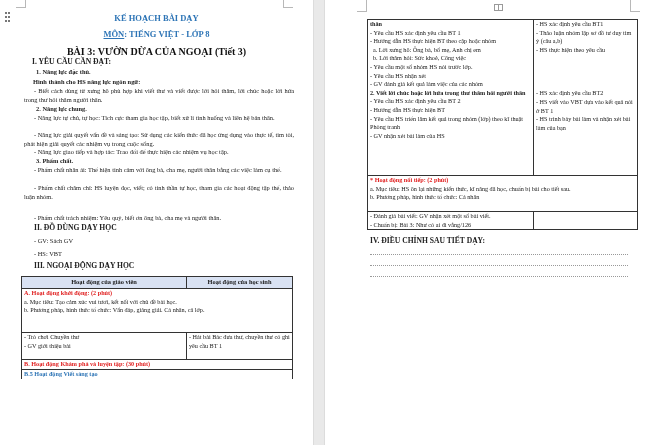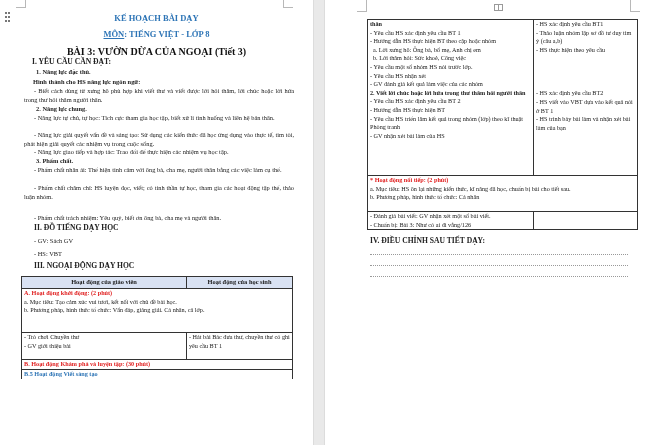--- a/index.html
+++ b/index.html
@@ -66,21 +66,21 @@
   <div class="txt b" style="left:33px;top:78px;">Hình thành cho HS năng lực ngôn ngữ:</div>
   <div class="txt justify" style="left:24px;top:87px;width:270px;text-indent:10px;">- Biết cách dùng từ xưng hô phù hợp khi viết thư và viết được lời hỏi thăm, lời chúc hoặc lời hứa trong thư hỏi thăm người thân.</div>
   <div class="txt b" style="left:36px;top:105px;">2. Năng lực chung.</div>
   <div class="txt justify" style="left:24px;top:114px;width:270px;text-indent:10px;">- Năng lực tự chủ, tự học: Tích cực tham gia học tập, biết xử lí tình huống và liên hệ bản thân.</div>
   <div class="txt justify" style="left:24px;top:131px;width:270px;text-indent:10px;">- Năng lực giải quyết vấn đề và sáng tạo: Sử dụng các kiến thức đã học ứng dụng vào thực tế, tìm tòi, phát hiện giải quyết các nhiệm vụ trong cuộc sống.</div>
   <div class="txt" style="left:34px;top:148px;">- Năng lực giao tiếp và hợp tác: Trao đổi để thực hiện các nhiệm vụ học tập.</div>
   <div class="txt b" style="left:36px;top:157px;">3. Phẩm chất.</div>
   <div class="txt justify" style="left:24px;top:166px;width:270px;text-indent:10px;">- Phẩm chất nhân ái: Thể hiện tình cảm với ông bà, cha mẹ, người thân bằng các việc làm cụ thể.</div>
   <div class="txt justify" style="left:24px;top:184px;width:270px;text-indent:10px;">- Phẩm chất chăm chỉ: HS luyện đọc, viết; có tinh thần tự học, tham gia các hoạt động tập thể, thảo luận nhóm.</div>
   <div class="txt" style="left:34px;top:214px;">- Phẩm chất trách nhiệm: Yêu quý, biết ơn ông bà, cha mẹ và người thân.</div>
-  <div class="txt h1" style="left:34px;top:224px;">II. ĐỒ TIẾNG DẠY HỌC</div>
+  <div class="txt h1" style="left:34px;top:224px;">II. ĐỒ DÙNG DẠY HỌC</div>
   <div class="txt" style="left:34px;top:237px;">- GV: Sách GV</div>
   <div class="txt" style="left:34px;top:250px;">- HS: VBT</div>
   <div class="txt h1" style="left:34px;top:262px;">III. NGOẠI ĐỘNG DẠY HỌC</div>
 
   <table class="lp" style="left:21px;top:276px;width:272px;">
     <tbody>
         <tr>
       <th style="width:165px;">Hoạt động của giáo viên</th>
       <th>Hoạt động của học sinh</th>
     </tr>

